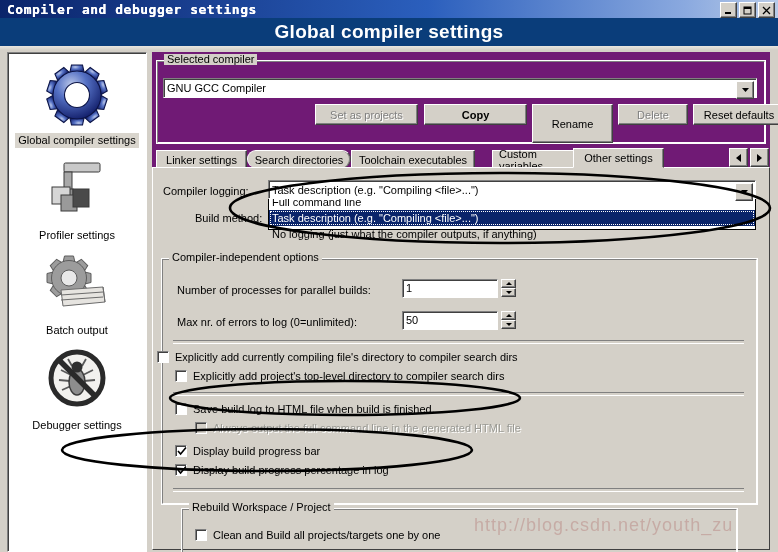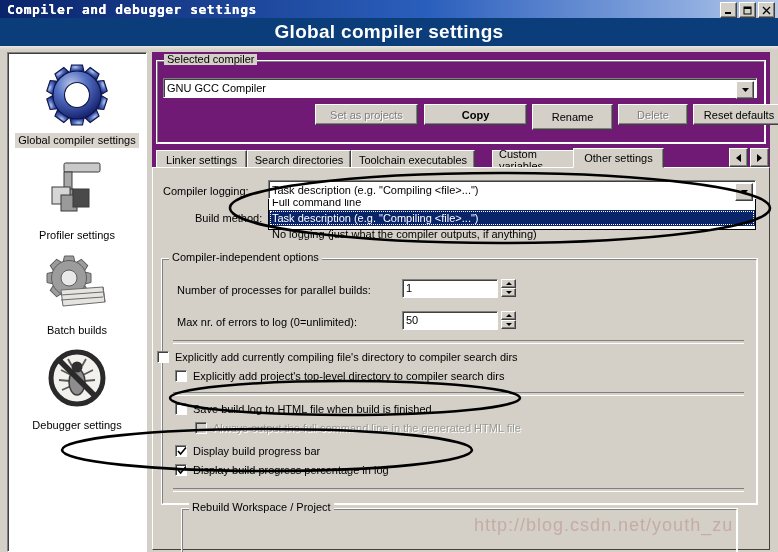--- a/index.html
+++ b/index.html
@@ -322,21 +322,21 @@
             <circle r="8" fill="#e8e8e8" stroke="#5d5d5d"></circle>
           </g>
           <g stroke="#6b6b6b" stroke-width="1" fill="#e6e4e0">
             <path d="M20,36 L62,33 L64,48 L22,52 Z"></path>
             <path d="M20,41 L62,38" fill="none"></path>
             <path d="M20,46 L62,43" fill="none"></path>
             <path d="M62,33 L64,48" fill="none"></path>
           </g>
         </svg>
       </div>
-      <div class="sblabel">Batch builds</div>
+      <div class="sblabel">Batch output</div>
     </div>
 
     <div class="sbitem">
       <div class="sbicon">
         <svg width="70" height="66" viewBox="0 0 70 66">
           <g transform="translate(35,31)">
             <circle r="26" fill="#f2f1ee" stroke="#2a2a2a" stroke-width="5"></circle>
             <g stroke="#5a5a5a" stroke-width="1.8" fill="none">
               <path d="M-16,-8 L-6,-3 M-18,2 L-7,3 M-15,12 L-6,8"></path>
               <path d="M16,-8 L6,-3 M18,2 L7,3 M15,12 L6,8"></path>
@@ -367,35 +367,35 @@
           </svg>
       </span>
     </div>
 
     <div class="btn disabled" style="left:163px;top:52px;width:103px;height:21px;">
       <span>Set as projects</span>
     </div>
     <div class="btn" style="left:272px;top:52px;width:103px;height:21px;font-weight:bold;">
       <span>Copy</span>
     </div>
-    <div class="btn" style="left:380px;top:52px;width:81px;height:26px;">
+    <div class="btn" style="left:380px;top:52px;width:81px;height:39px;">
       <span>Rename</span>
     </div>
     <div class="btn disabled" style="left:466px;top:52px;width:70px;height:21px;">
       <span>Delete</span>
     </div>
     <div class="btn" style="left:541px;top:52px;width:92px;height:21px;">
       <span>Reset defaults</span>
     </div>
 
     <div class="tabstrip">
       <div class="tab" style="left:4px;width:91px;">
         <span>Linker settings</span>
       </div>
-      <div class="tab" style="left:95px;width:104px;">
+      <div class="tab" style="left:95px;width:104px;border-radius:9px;">
         <span>Search directories</span>
       </div>
       <div class="tab" style="left:199px;width:124px;">
         <span>Toolchain executables</span>
       </div>
       <div class="tab" style="left:340px;width:87px;">
         <span>Custom variables</span>
       </div>
       <div class="tab active" style="left:421px;width:91px;border-bottom:1px solid #d4d0c8;">
         <span>Other settings</span>
@@ -520,20 +520,24 @@
         <span class="cblabel">Display build progress percentage in log</span>
       </div>
 
       <div class="hsep" style="left:20px;top:320px;width:571px;"></div>
 
       <div class="group" style="left:28px;top:340px;width:555px;height:60px;">
         <div class="gframe"></div>
         <span class="glabel">Rebuild Workspace / Project</span>
       </div>
 
+      <div class="cbrow" style="left:42px;top:360px;">
+        <span class="cbox"></span>
+        <span class="cblabel">Clean and Build all projects/targets one by one</span>
+      </div>
 
     </div>
   </div>
 
   <div class="watermark" style="left:474px;top:515px;">http://blog.csdn.net/youth_zu</div>
 
   <svg class="annot" style="left:0;top:0;" width="778" height="552">
     <ellipse cx="500" cy="208" rx="270" ry="35"></ellipse>
     <ellipse cx="345" cy="398" rx="175" ry="17"></ellipse>
     <ellipse cx="267" cy="450" rx="205" ry="21"></ellipse>

